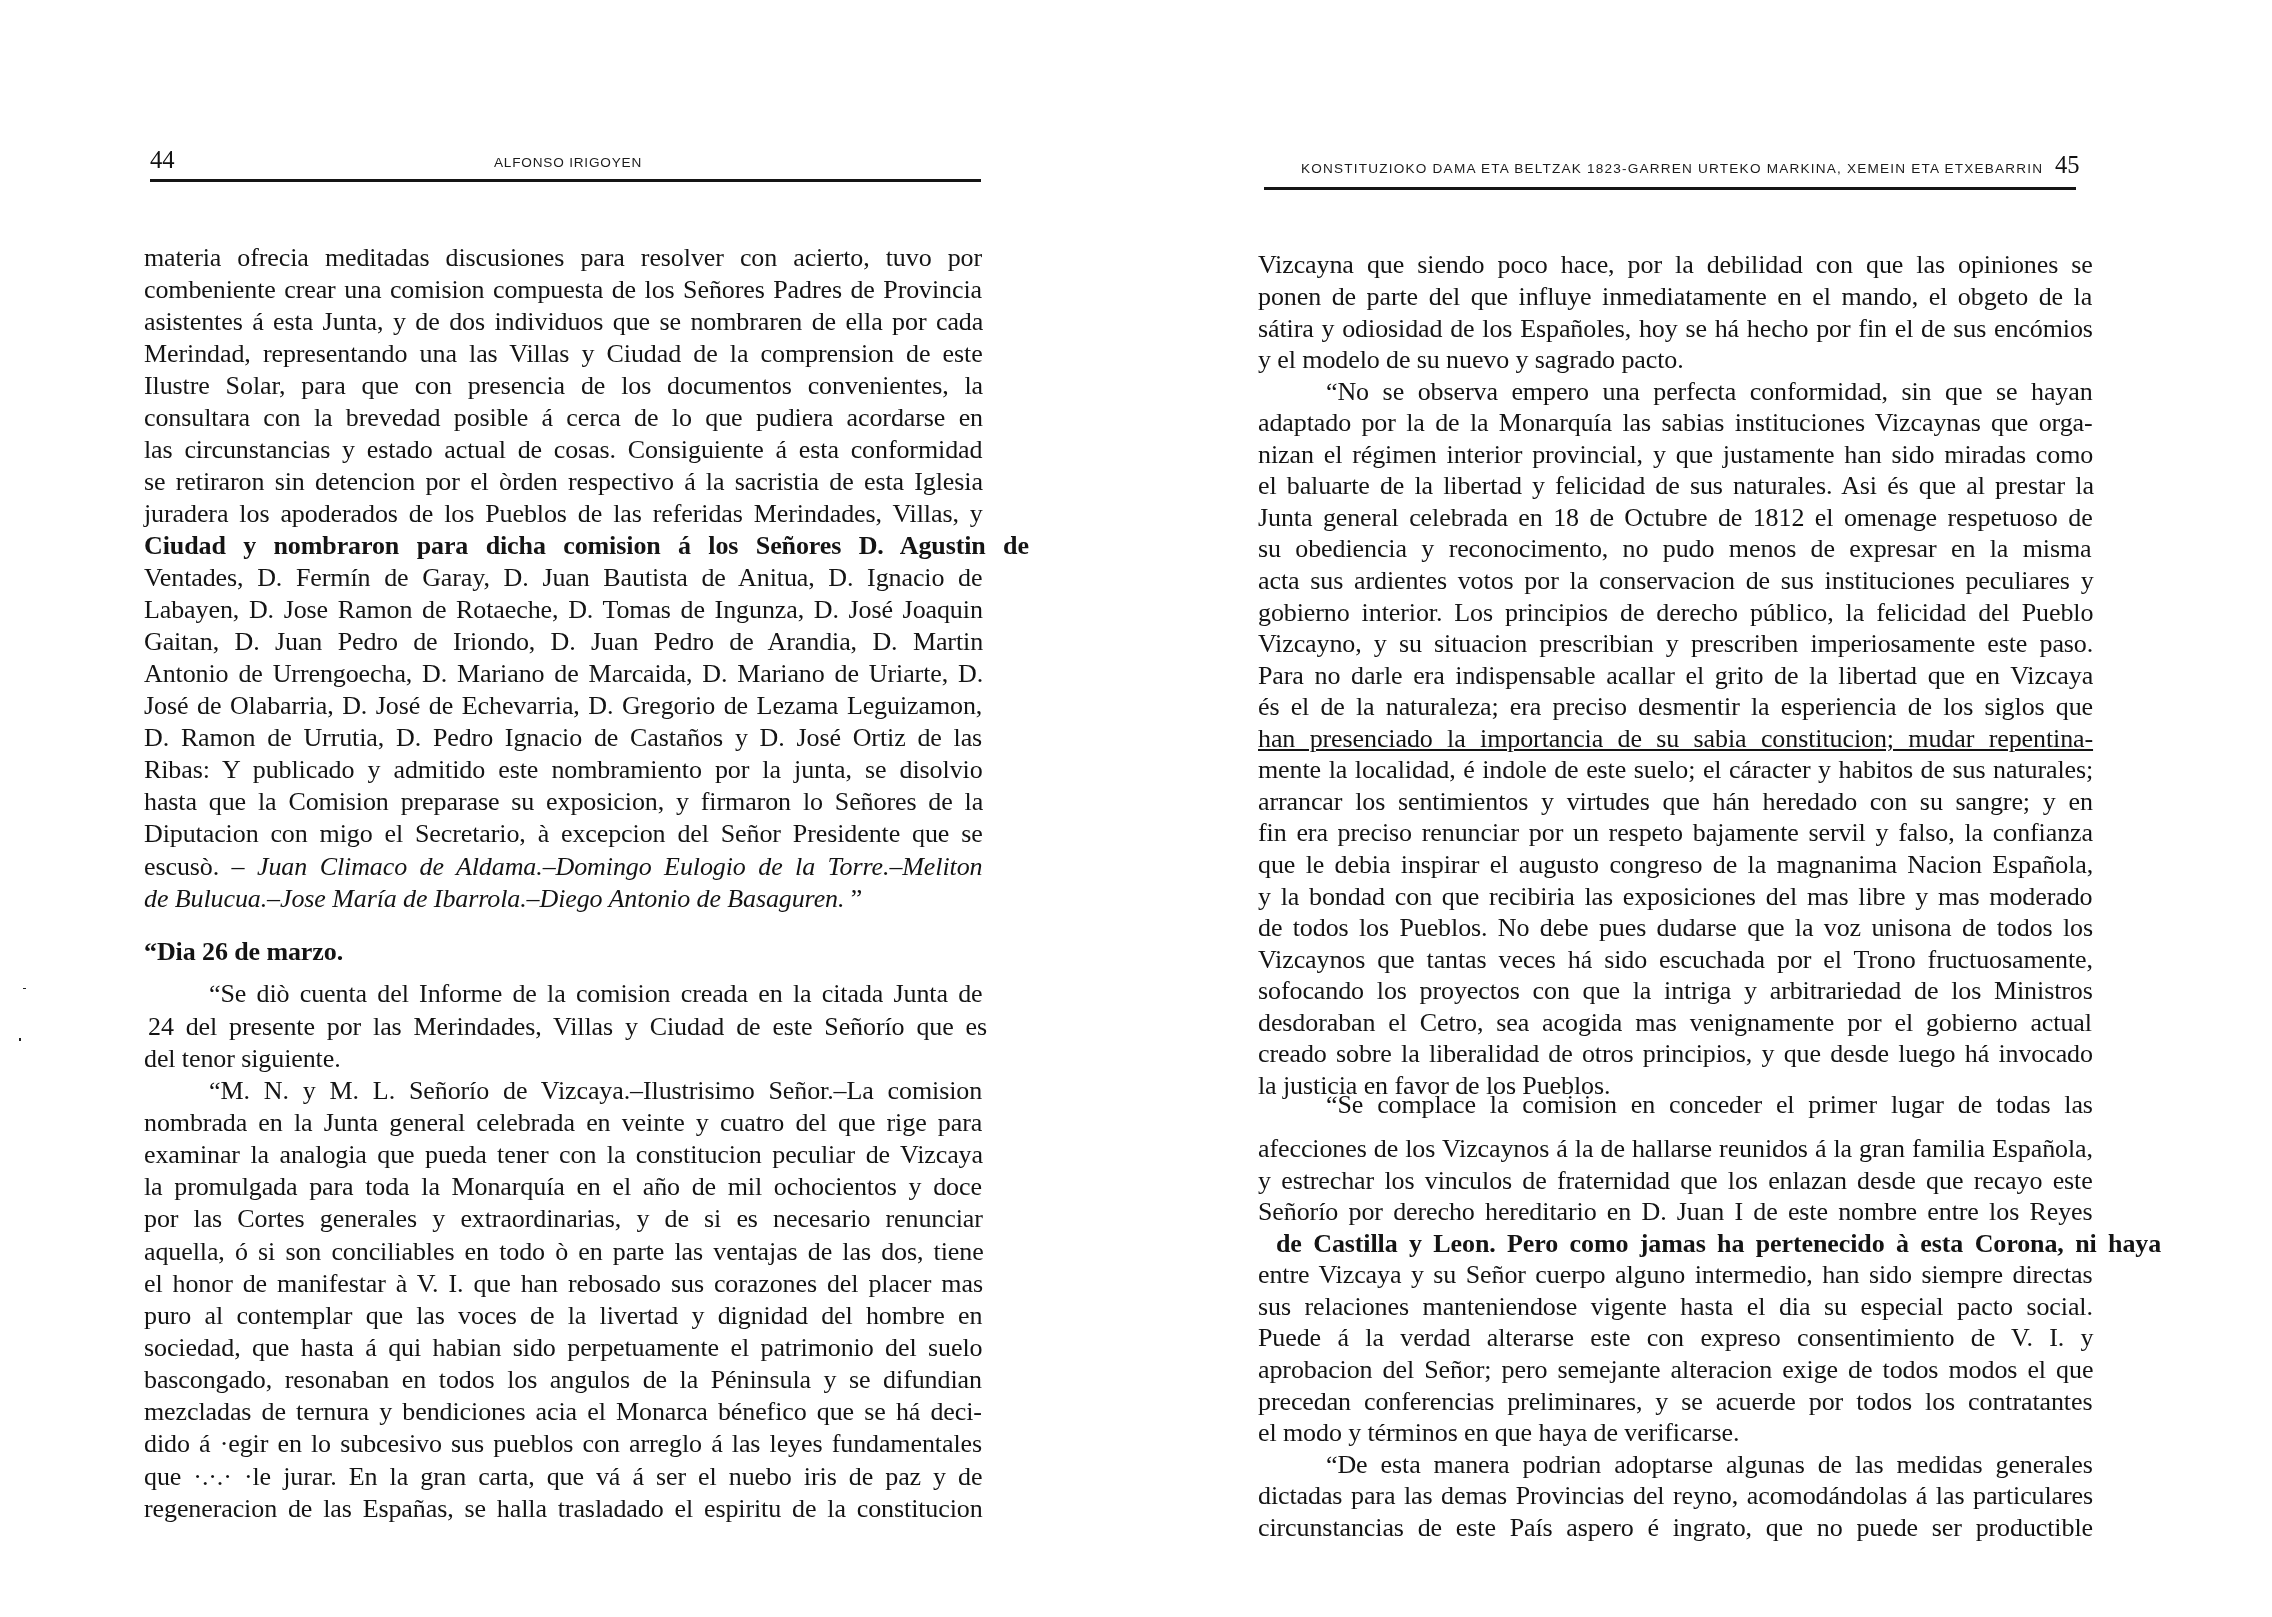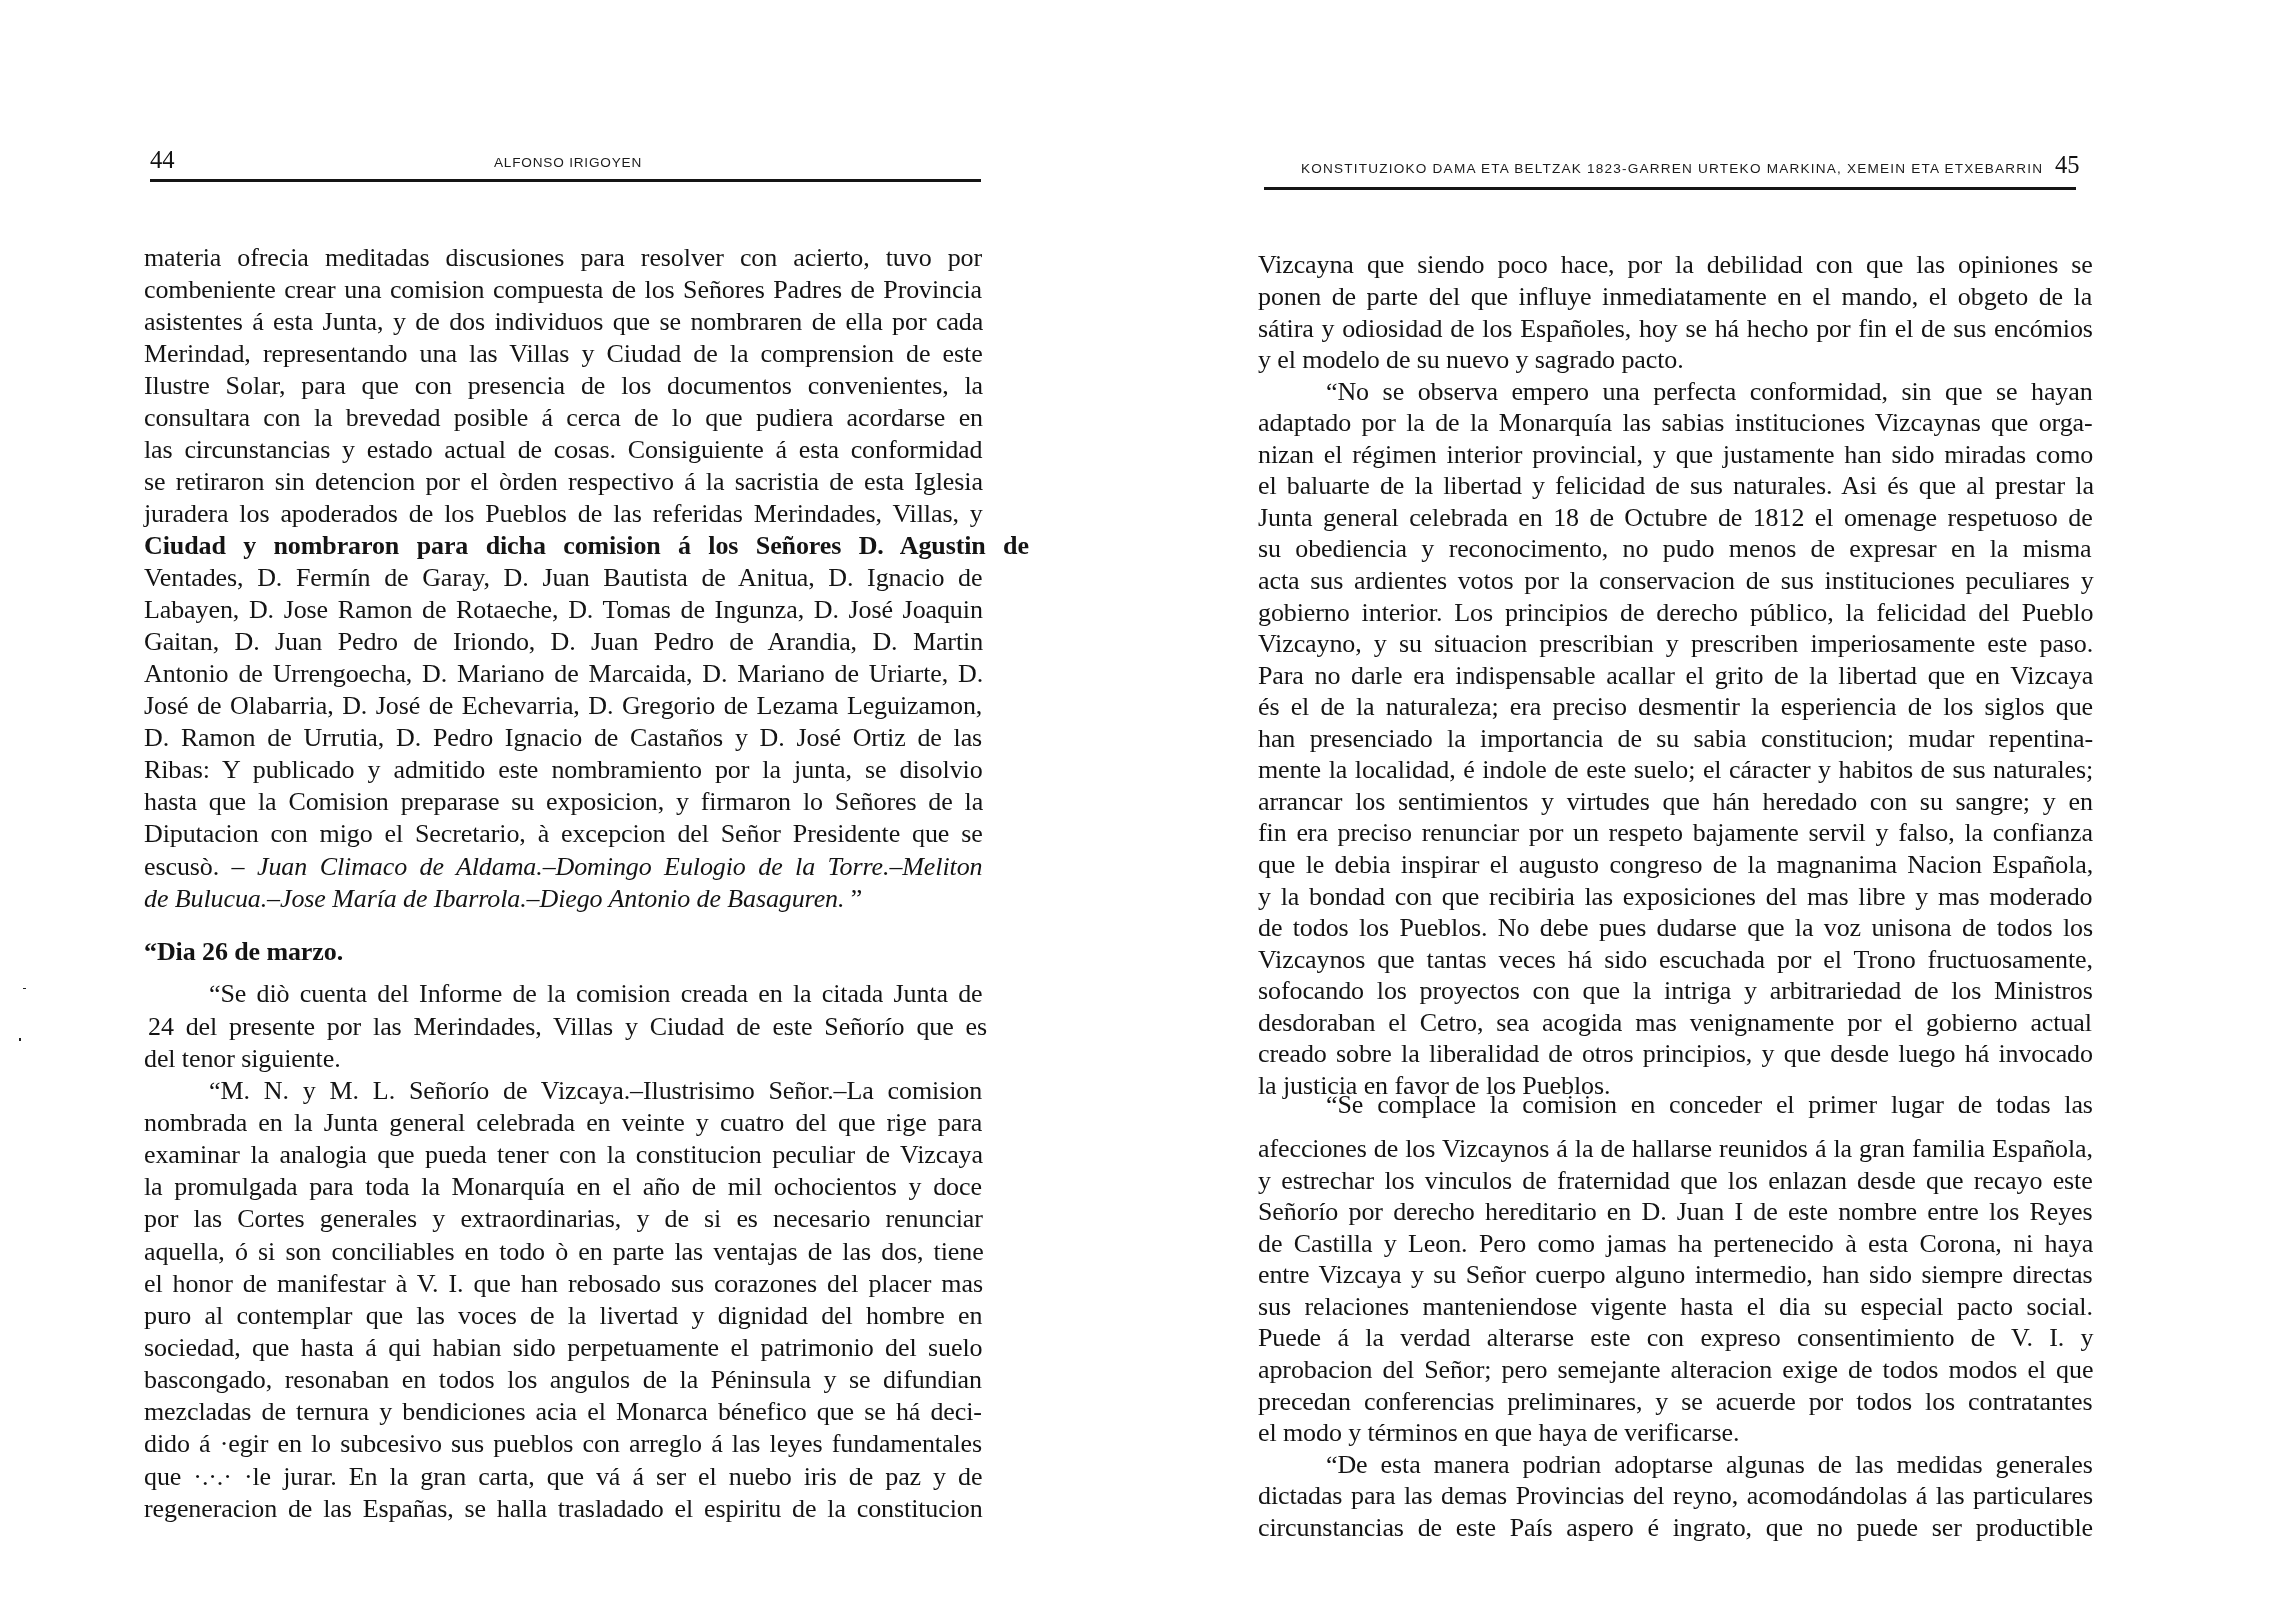--- a/index.html
+++ b/index.html
@@ -81,37 +81,37 @@
       <div class="line" style="left: 122px; top: 410px; word-spacing: 4px;">adaptado por la de la Monarquía las sabias instituciones Vizcaynas que orga-</div>
       <div class="line" style="left: 122px; top: 442px; word-spacing: 3.5px;">nizan el régimen interior provincial, y que justamente han sido miradas como</div>
       <div class="line" style="left: 122px; top: 473px; word-spacing: 3.8px;">el baluarte de la libertad y felicidad de sus naturales. Asi és que al prestar la</div>
       <div class="line" style="left: 122px; top: 505px; word-spacing: 4.1px;">Junta general celebrada en 18 de Octubre de 1812 el omenage respetuoso de</div>
       <div class="line" style="left: 122px; top: 536px; word-spacing: 8px;">su obediencia y reconocimento, no pudo menos de expresar en la misma</div>
       <div class="line" style="left: 122px; top: 568px; word-spacing: 4.4px;">acta sus ardientes votos por la conservacion de sus instituciones peculiares y</div>
       <div class="line" style="left: 122px; top: 600px; word-spacing: 5.6px;">gobierno interior. Los principios de derecho público, la felicidad del Pueblo</div>
       <div class="line" style="left: 122px; top: 631px; word-spacing: 5.8px;">Vizcayno, y su situacion prescribian y prescriben imperiosamente este paso.</div>
       <div class="line" style="left: 122px; top: 663px; word-spacing: 4.3px;">Para no darle era indispensable acallar el grito de la libertad que en Vizcaya</div>
       <div class="line" style="left: 122px; top: 694px; word-spacing: 4.8px; text-align: right;">és el de la naturaleza; era preciso desmentir la esperiencia de los siglos que</div>
-      <div class="line" style="left: 122px; top: 726px; word-spacing: 8px;">han presenciado la importancia de su sabia constitucion; mudar repentina-</div>
+      <div class="line" style="left: 122px; top: 726px; word-spacing: 8px; text-decoration: underline;">han presenciado la importancia de su sabia constitucion; mudar repentina-</div>
       <div class="line" style="left: 122px; top: 757px; word-spacing: 1.2px;">mente la localidad, é indole de este suelo; el cáracter y habitos de sus naturales;</div>
       <div class="line" style="left: 122px; top: 789px; word-spacing: 6.4px;">arrancar los sentimientos y virtudes que hán heredado con su sangre; y en</div>
       <div class="line" style="left: 122px; top: 820px; word-spacing: 3.4px;">fin era preciso renunciar por un respeto bajamente servil y falso, la confianza</div>
       <div class="line" style="left: 122px; top: 852px; word-spacing: 4px;">que le debia inspirar el augusto congreso de la magnanima Nacion Española,</div>
       <div class="line" style="left: 122px; top: 884px; word-spacing: 3.4px;">y la bondad con que recibiria las exposiciones del mas libre y mas moderado</div>
       <div class="line" style="left: 122px; top: 915px; word-spacing: 4px;">de todos los Pueblos. No debe pues dudarse que la voz unisona de todos los</div>
       <div class="line" style="left: 122px; top: 947px; word-spacing: 5.6px;">Vizcaynos que tantas veces há sido escuchada por el Trono fructuosamente,</div>
       <div class="line" style="left: 122px; top: 978px; word-spacing: 6.4px;">sofocando los proyectos con que la intriga y arbitrariedad de los Ministros</div>
       <div class="line" style="left: 122px; top: 1010px; word-spacing: 6.5px;">desdoraban el Cetro, sea acogida mas venignamente por el gobierno actual</div>
       <div class="line" style="left: 122px; top: 1041px; word-spacing: 2.9px;">creado sobre la liberalidad de otros principios, y que desde luego há invocado</div>
       <div class="line" style="left: 122px; top: 1073px;">la justicia en favor de los Pueblos.</div>
       <div class="line" style="left: 190px; top: 1092px; word-spacing: 7.5px;">“Se complace la comision en conceder el primer lugar de todas las</div>
       <div class="line" style="left: 122px; top: 1136px; word-spacing: 0.7px;">afecciones de los Vizcaynos á la de hallarse reunidos á la gran familia Española,</div>
       <div class="line" style="left: 122px; top: 1168px; word-spacing: 3.9px;">y estrechar los vinculos de fraternidad que los enlazan desde que recayo este</div>
       <div class="line" style="left: 122px; top: 1199px; word-spacing: 3.9px;">Señorío por derecho hereditario en D. Juan I de este nombre entre los Reyes</div>
-      <div class="line" style="left: 122px; top: 1231px; word-spacing: 5px;">de Castilla y Leon. Pero como jamas ha pertenecido à esta Corona, ni haya</div>
+      <div class="line" style="left: 140px; top: 1231px; word-spacing: 5px; font-weight: bold;">de Castilla y Leon. Pero como jamas ha pertenecido à esta Corona, ni haya</div>
       <div class="line" style="left: 122px; top: 1262px; word-spacing: 3.1px;">entre Vizcaya y su Señor cuerpo alguno intermedio, han sido siempre directas</div>
       <div class="line" style="left: 122px; top: 1294px; word-spacing: 7.2px;">sus relaciones manteniendose vigente hasta el dia su especial pacto social.</div>
       <div class="line" style="left: 122px; top: 1325px; word-spacing: 10px;">Puede á la verdad alterarse este con expreso consentimiento de V. I. y</div>
       <div class="line" style="left: 122px; top: 1357px; word-spacing: 3.7px;">aprobacion del Señor; pero semejante alteracion exige de todos modos el que</div>
       <div class="line" style="left: 122px; top: 1389px; word-spacing: 6.6px;">precedan conferencias preliminares, y se acuerde por todos los contratantes</div>
       <div class="line" style="left: 122px; top: 1420px;">el modo y términos en que haya de verificarse.</div>
       <div class="line" style="left: 190px; top: 1452px; word-spacing: 6.6px;">“De esta manera podrian adoptarse algunas de las medidas generales</div>
       <div class="line" style="left: 122px; top: 1483px; word-spacing: 2.2px;">dictadas para las demas Provincias del reyno, acomodándolas á las particulares</div>
       <div class="line" style="left: 122px; top: 1515px; word-spacing: 7.4px;">circunstancias de este País aspero é ingrato, que no puede ser productible</div>
     </div>

